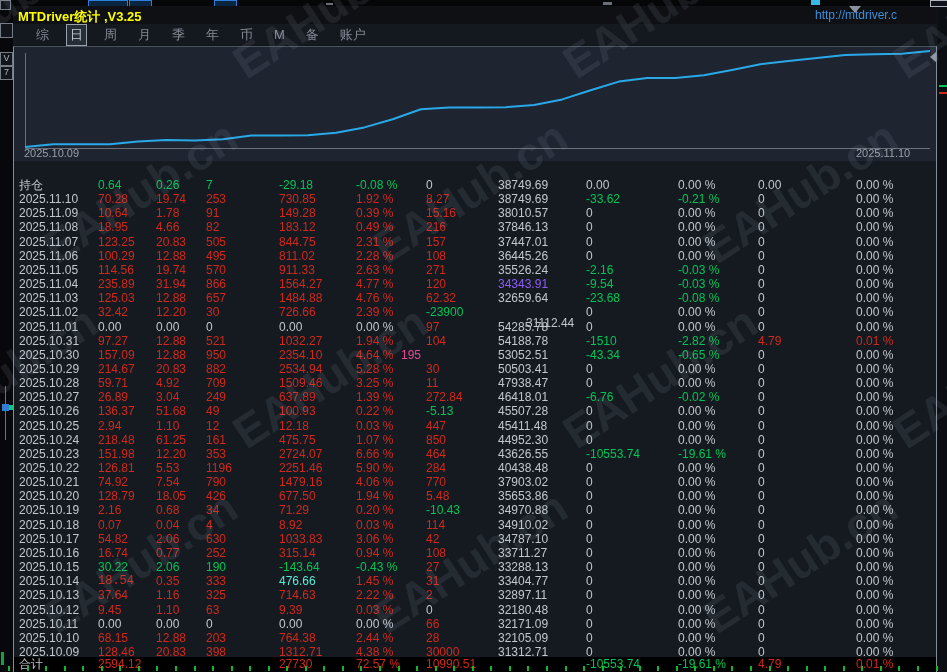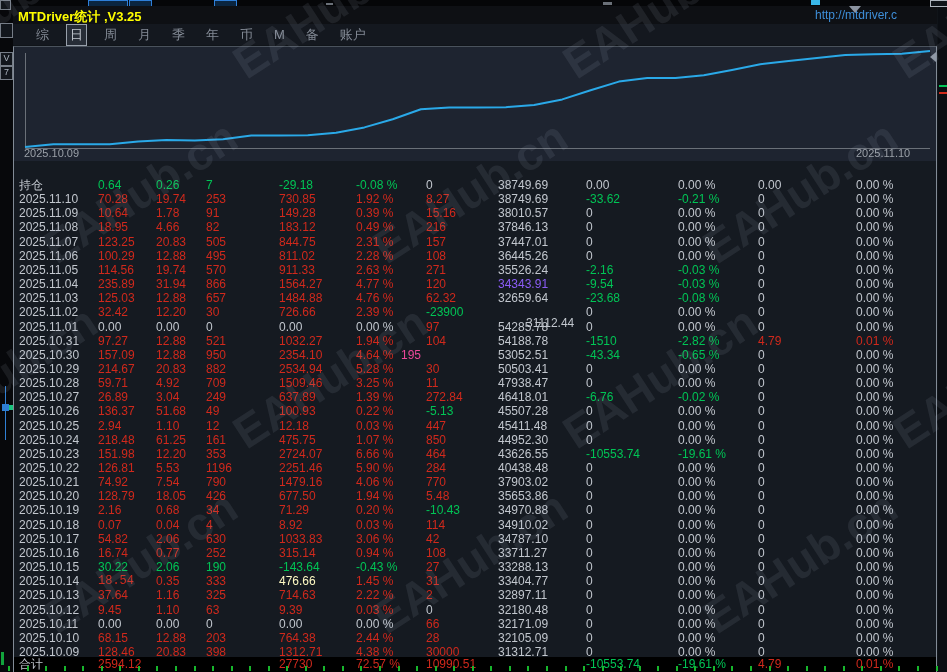--- a/index.html
+++ b/index.html
@@ -500,21 +500,21 @@
           <span class="cell" style="left: 572px; color: rgb(194, 199, 206);">0</span>
           <span class="cell" style="left: 664px; color: rgb(194, 199, 206);">0.00 %</span>
           <span class="cell" style="left: 744px; color: rgb(194, 199, 206);">0</span>
           <span class="cell" style="left: 842px; color: rgb(194, 199, 206);">0.00 %</span>
         </div>
         <div class="trow" style="top: 527.2px;">
           <span class="cell" style="left: 5px; color: rgb(194, 199, 206);">2025.10.14</span>
           <span class="cell" style="left: 84px; color: rgb(208, 41, 28); font-family: Liberation Mono, monospace;">18.54</span>
           <span class="cell" style="left: 142px; color: rgb(208, 41, 28);">0.35</span>
           <span class="cell" style="left: 192px; color: rgb(208, 41, 28);">333</span>
-          <span class="cell" style="left: 265px; color: #fef9c3;">476.66</span>
+          <span class="cell" style="left: 265px; color: #5eead4;">476.66</span>
           <span class="cell" style="left: 342px; color: rgb(208, 41, 28);">1.45 %</span>
           <span class="cell" style="left: 412px; color: rgb(208, 41, 28);">31</span>
           <span class="cell" style="left: 484px; color: rgb(194, 199, 206);">33404.77</span>
           <span class="cell" style="left: 572px; color: rgb(194, 199, 206);">0</span>
           <span class="cell" style="left: 664px; color: rgb(194, 199, 206);">0.00 %</span>
           <span class="cell" style="left: 744px; color: rgb(194, 199, 206);">0</span>
           <span class="cell" style="left: 842px; color: rgb(194, 199, 206);">0.00 %</span>
         </div>
         <div class="trow" style="top: 541.35px;">
           <span class="cell" style="left: 5px; color: rgb(194, 199, 206);">2025.10.13</span>

